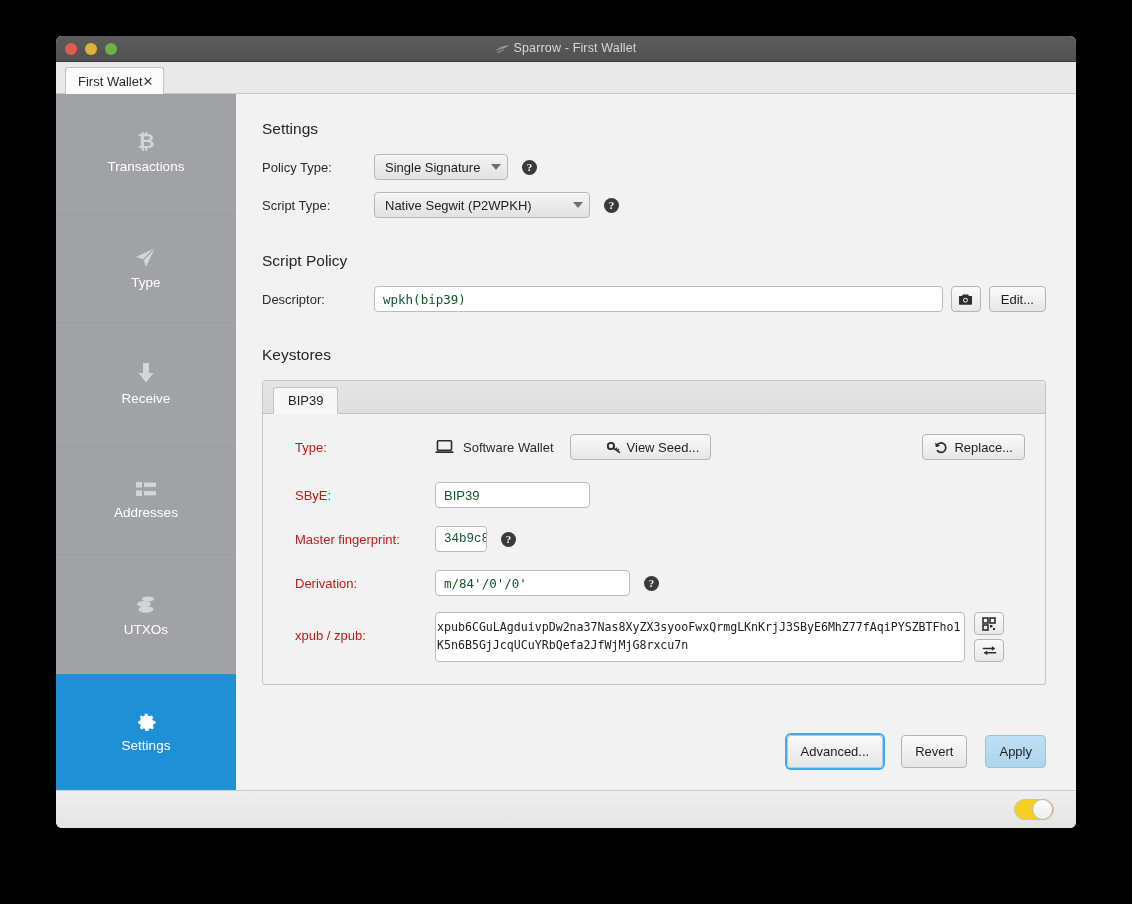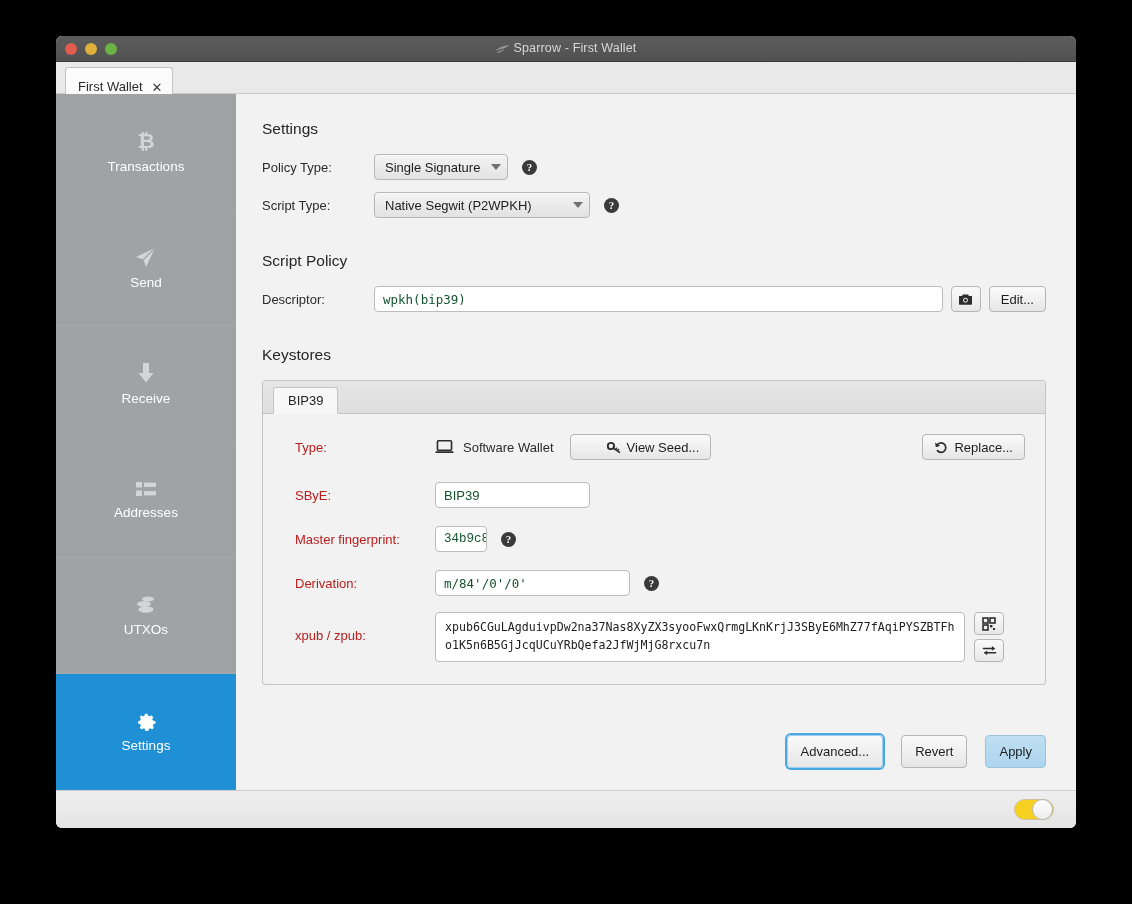--- a/index.html
+++ b/index.html
@@ -75,22 +75,21 @@
     flex: 0 0 auto;
   }
   .wtab {
     height: 27px;
     background: #fbfbfb;
     border: 1px solid #c2c2c2;
     border-bottom: none;
     border-radius: 3px 3px 0 0;
     padding: 0 10px 0 12px;
     display: flex;
-    align-items: flex-end;
-    gap: 9px;
+    align-items: center;
     font-size: 13px;
     color: #2b2b2b;
     position: relative;
     top: 1px;
   }
   .wtab .tabclose {
     font-size: 13px;
     color: #3b3b3b;
     line-height: 1;
     cursor: default;
@@ -288,21 +287,21 @@
   .xpubarea {
     width: 530px;
     height: 50px;
     background: #fff;
     border: 1px solid #bcbcbc;
     border-radius: 4px;
     font-family: "DejaVu Sans Mono", monospace;
     font-size: 11.6px;
     line-height: 18px;
     color: #202020;
-    padding: 5px 9px;
+    padding: 5px 1px;
     word-break: break-all;
     overflow: hidden;
   }
   .xbtns { display: flex; flex-direction: column; gap: 4px; margin-left: 9px; }
   .xbtns .iconbtn { margin-left: 0; width: 30px; height: 23px; }
 
   
   .footer {
     position: absolute;
     right: 30px;
@@ -390,21 +389,21 @@
           <span class="slabel">Transactions</span>
         </div>
 
         <div class="side-item">
           <span class="sicon">
             <svg width="24" height="24" viewBox="0 0 24 24">
               <path d="M21 3 L2 12 L9.5 14.5 L12 22 Z" fill="#e1e2e4"></path>
               <path d="M21 3 L9.5 14.5" stroke="#a0a2a6" stroke-width="1.1" fill="none"></path>
             </svg>
           </span>
-          <span class="slabel">Send</span>
+          <span class="slabel">Type</span>
         </div>
 
         <div class="side-item">
           <span class="sicon">
             <svg width="22" height="24" viewBox="0 0 22 24">
               <rect x="8" y="2" width="6" height="12" fill="#e1e2e4"></rect>
               <path d="M3.5 12 L18.5 12 L11 21.5 Z" fill="#e1e2e4"></path>
             </svg>
           </span>
           <span class="slabel">Receive</span>

